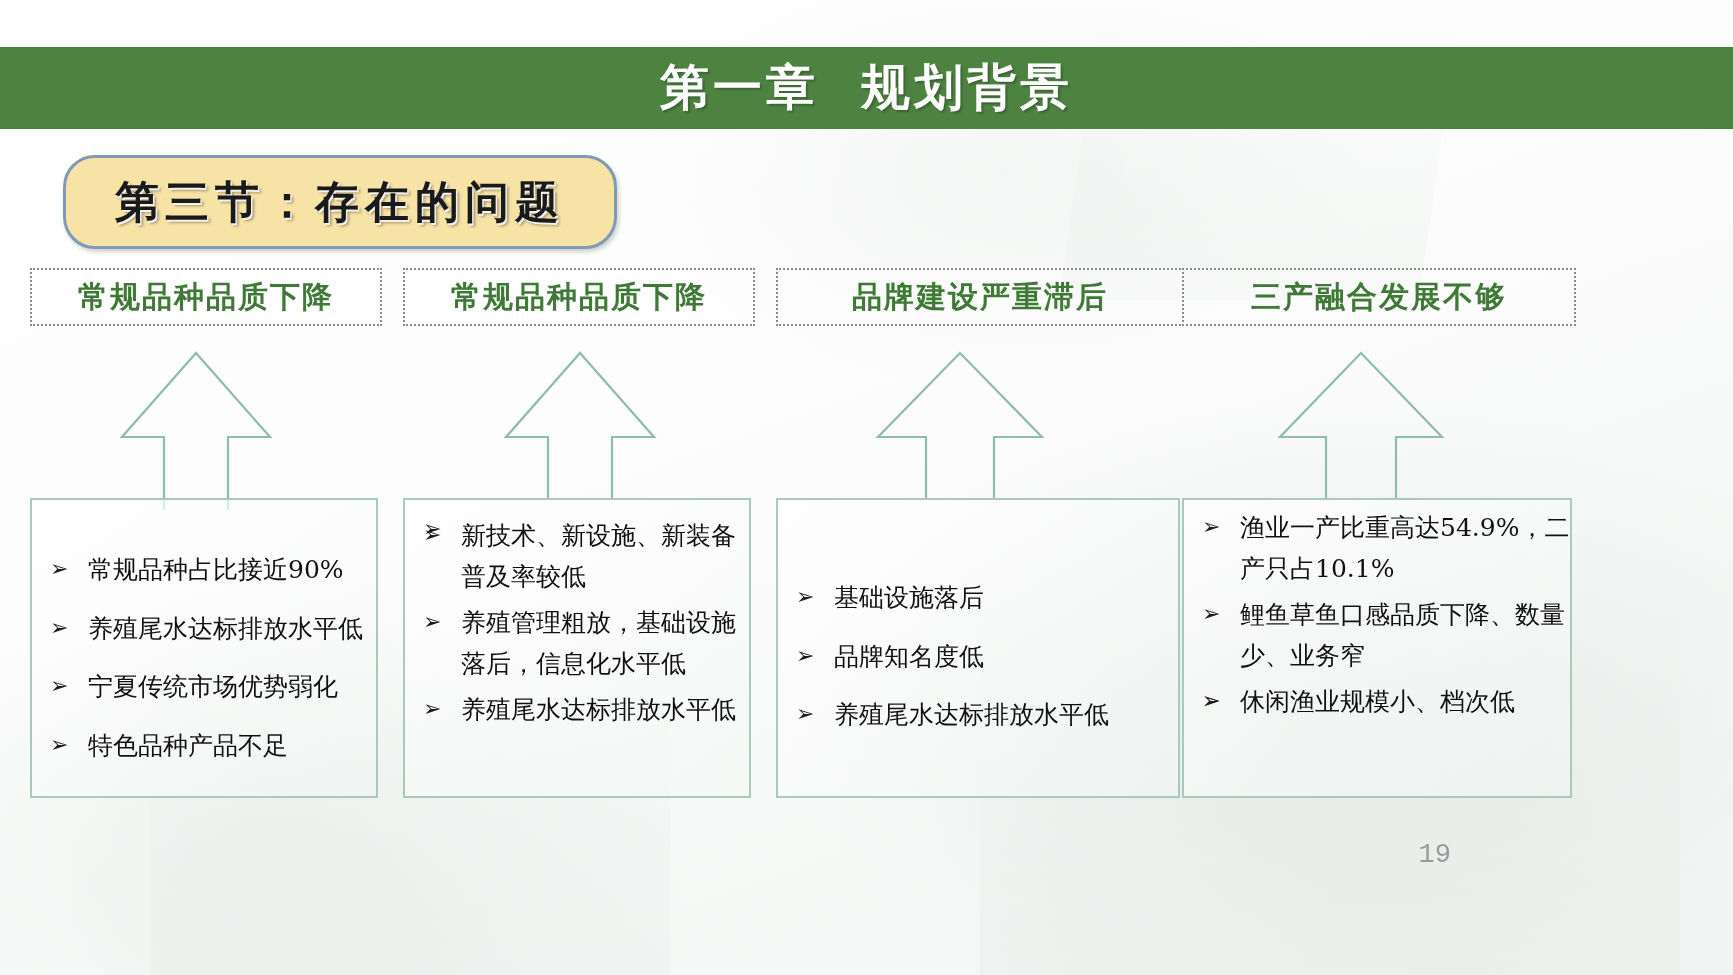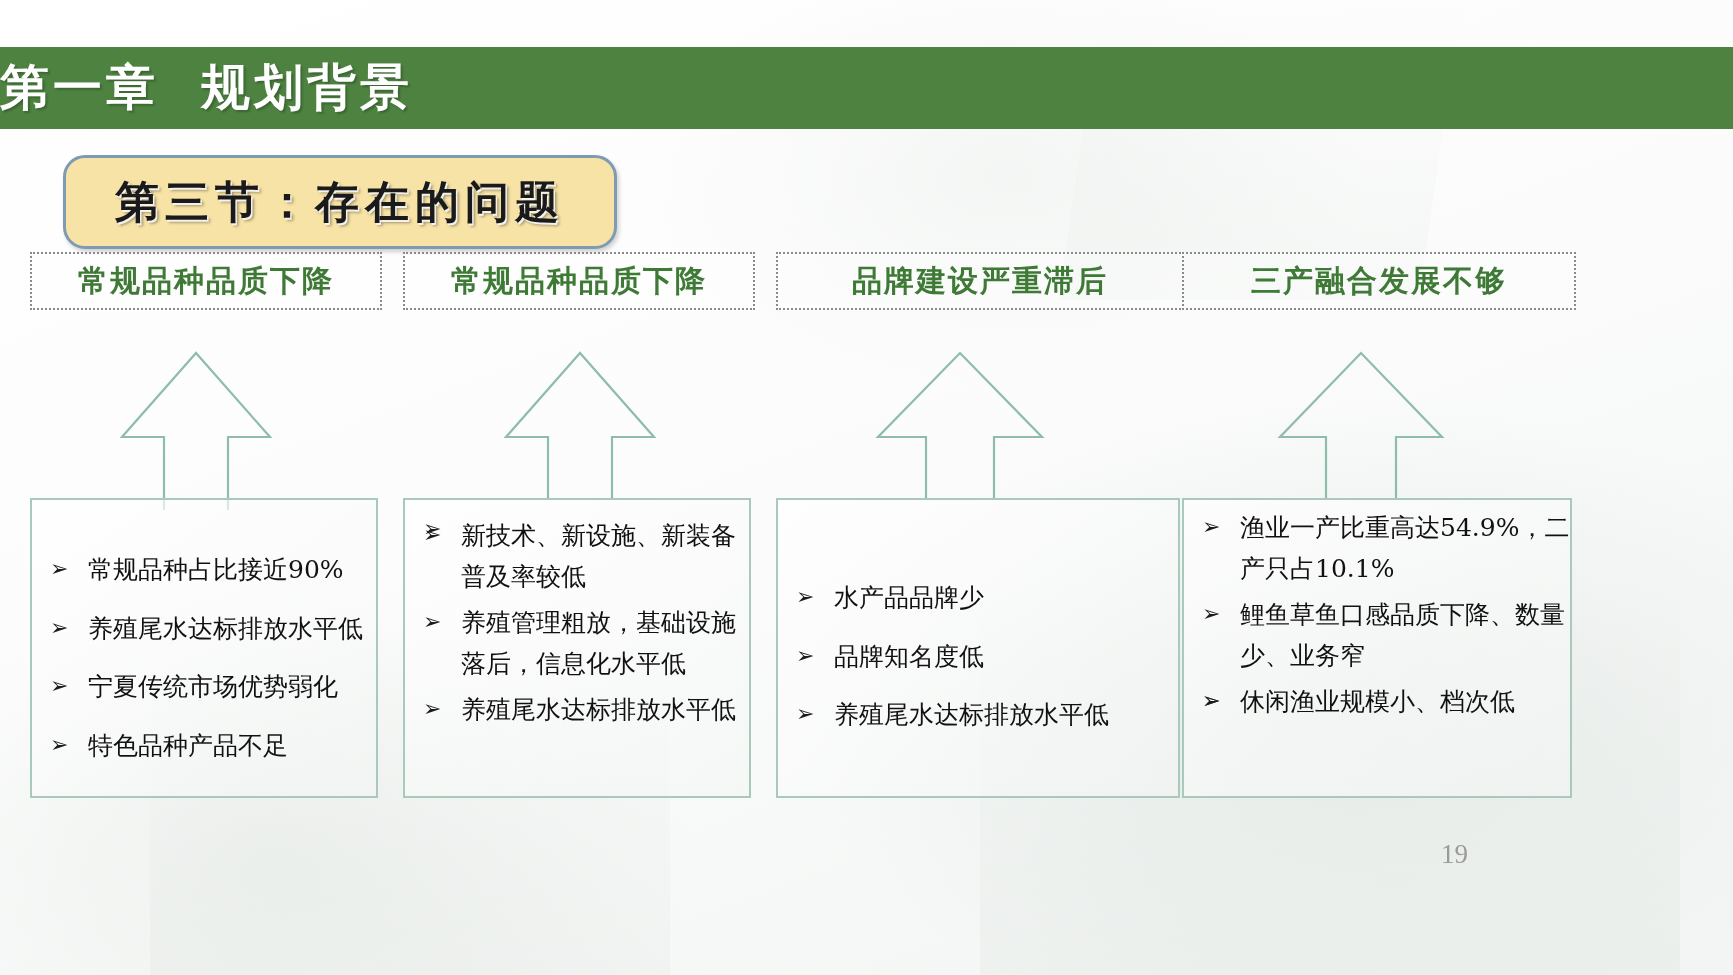--- a/index.html
+++ b/index.html
@@ -22,54 +22,54 @@
   }
   .wm{
     position:absolute;opacity:.55;pointer-events:none;
     background:linear-gradient(180deg,rgba(205,214,207,.0),rgba(200,210,203,.38));
   }
 
   
   .titlebar{
     position:absolute;left:0;top:47px;width:1733px;height:82px;
     background:#4d8240;
-    display:flex;align-items:center;
+    display:flex;align-items:center;justify-content:center;
   }
   .titlebar .t{
     color:#ffffff;
     font-family:"DejaVu Sans","Liberation Sans",sans-serif;
     font-weight:bold;
     font-size:49px;
     letter-spacing:4px;
     text-shadow:2px 2px 2px rgba(0,0,0,.22);
     white-space:pre;
   }
 
   
   .chip{
     position:absolute;left:63px;top:155px;width:548px;height:88px;
     background:#f8e3a6;
     border:3px solid #7f9bb4;
-    border-radius:22px;
+    border-radius:32px;
     box-shadow:2px 3px 4px rgba(0,0,0,.18);
     display:flex;align-items:center;justify-content:center;
   }
   .chip .t{
     font-family:"DejaVu Serif","Liberation Serif",serif;
     font-weight:bold;
     font-size:44px;
     color:#1a1a1a;
     letter-spacing:6px;
     text-shadow:1.5px 1.5px 0 rgba(255,255,255,.85), 3px 3px 3px rgba(0,0,0,.35);
     white-space:pre;
   }
 
   
   .hdr{
-    position:absolute;height:54px;top:252px;
+    position:absolute;height:54px;top:268px;
     border:2px dotted #8a8a8a;
     background:rgba(255,255,255,.35);
     display:flex;align-items:center;justify-content:center;
   }
   .hdr .t{
     font-family:"DejaVu Sans","Liberation Sans",sans-serif;
     font-weight:bold;
     font-size:30px;
     color:#3e7a35;
     letter-spacing:2px;
@@ -112,22 +112,22 @@
   #box1 li{margin-bottom:18px;}
   #box2 ul{top:10px;}
   #box2 li{margin-bottom:6px;}
   #box3 ul{top:78px;}
   #box3 li{margin-bottom:18px;}
   #box4 ul{top:8px;}
   #box4 li{margin-bottom:6px;}
 
   
   .pageno{
-    position:absolute;right:265px;bottom:105px;
-    font-family:Liberation Serif, serif;
+    position:absolute;right:282px;bottom:105px;
+    font-family:Liberation Mono, monospace;
     font-size:27px;color:#9a9a9a;
   }
 </style>
 </head>
 <body>
 
 <div class="slide">
 
   <div class="wm" style="left:1080px;top:0px;width:360px;height:300px;transform:skewX(-8deg);opacity:.30;"></div>
   <div class="wm" style="left:150px;top:620px;width:520px;height:355px;opacity:.35;"></div>
@@ -188,21 +188,21 @@
     <ul>
       <li><span class="mk">➢</span></li>
       <li><span class="mk">➢</span><span>新技术、新设施、新装备普及率较低</span></li>
       <li><span class="mk">➢</span><span>养殖管理粗放，基础设施落后，信息化水平低</span></li>
       <li><span class="mk">➢</span><span>养殖尾水达标排放水平低</span></li>
     </ul>
   </div>
 
   <div class="box" id="box3" style="left:776px;top:498px;width:404px;height:300px;">
     <ul>
-      <li><span class="mk">➢</span><span>水产品品牌少</span></li>
+      <li><span class="mk">➢</span><span>基础设施落后</span></li>
       <li><span class="mk">➢</span><span>品牌知名度低</span></li>
       <li><span class="mk">➢</span><span>养殖尾水达标排放水平低</span></li>
     </ul>
   </div>
 
   <div class="box" id="box4" style="left:1182px;top:498px;width:390px;height:300px;">
     <ul>
       <li><span class="mk">➢</span><span>渔业一产比重高达54.9%，二产只占10.1%</span></li>
       <li><span class="mk">➢</span><span>鲤鱼草鱼口感品质下降、数量少、业务窄</span></li>
       <li><span class="mk">➢</span></li>

